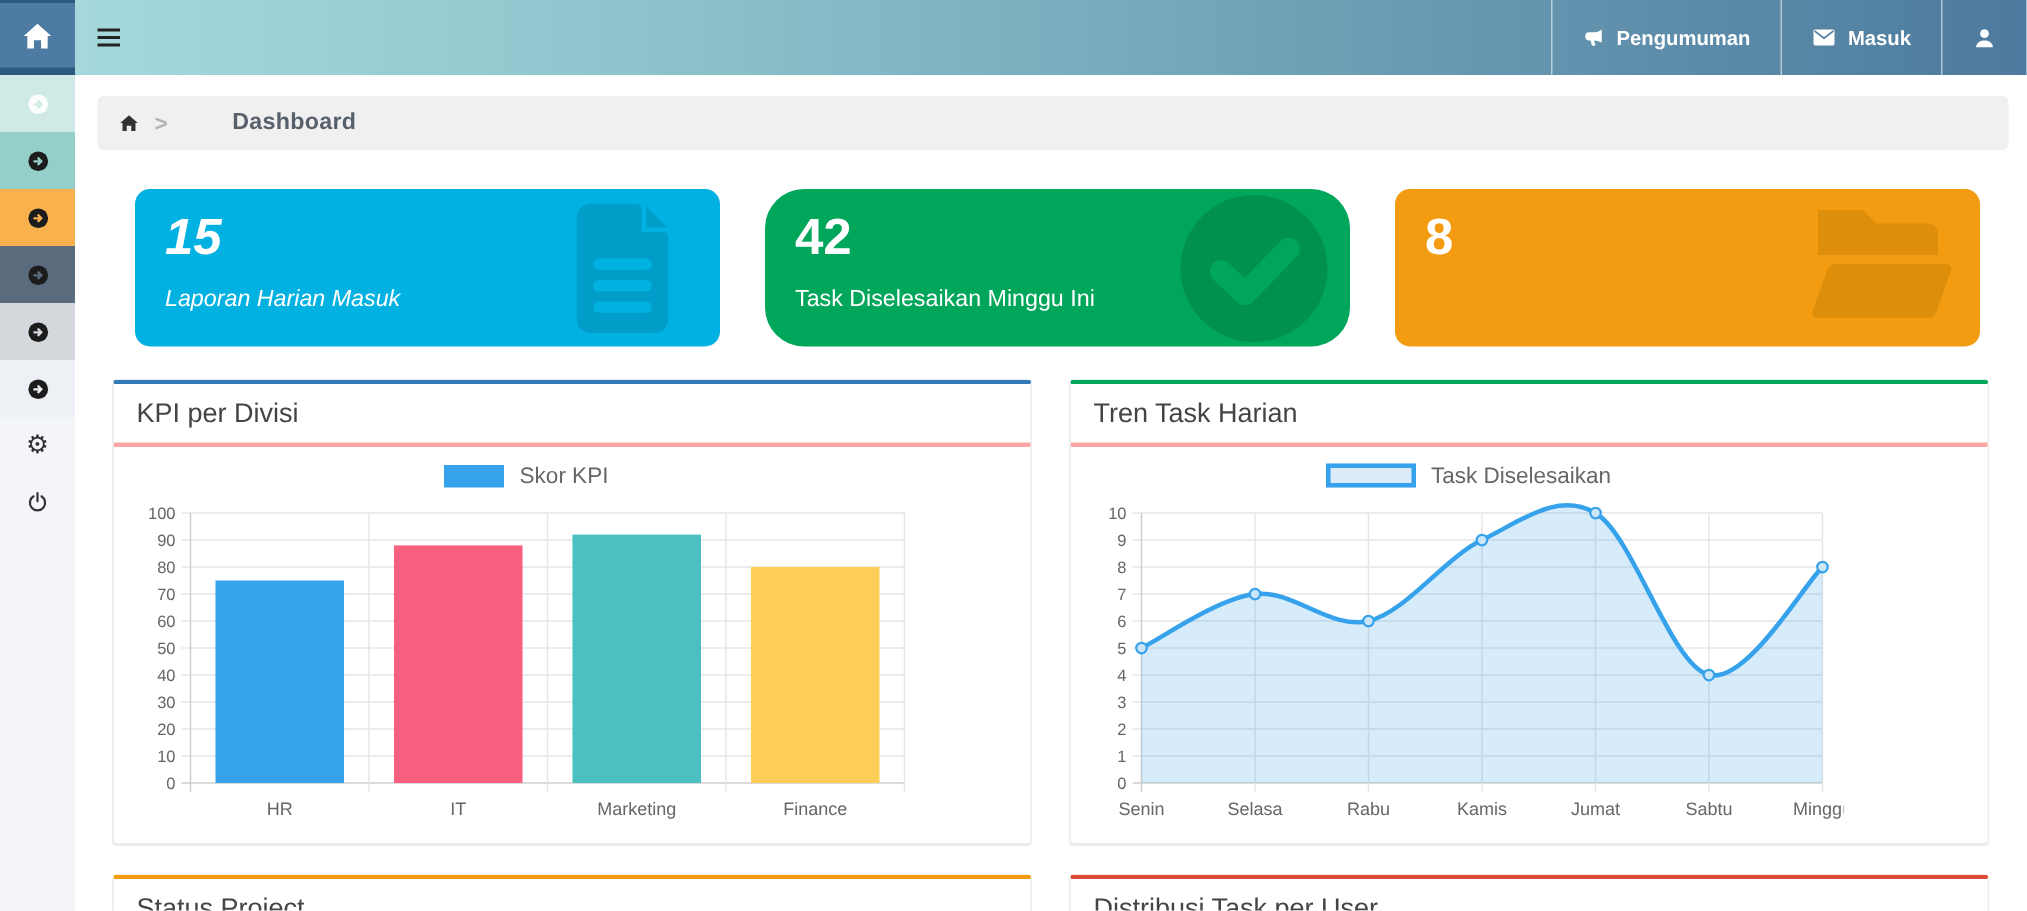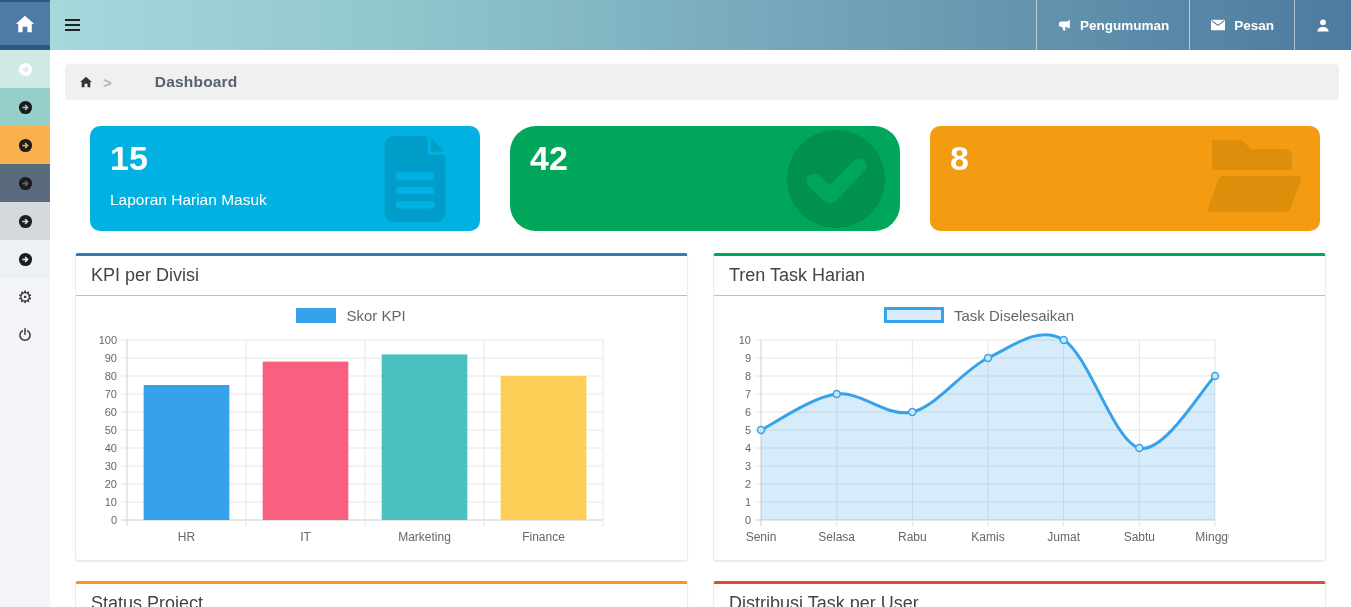--- a/index.html
+++ b/index.html
@@ -43,21 +43,21 @@
   .stat-card .num { font-size:34px; font-weight:bold; line-height:1.15; }
   .stat-card .lbl { font-size:15.5px; margin-top:13px; }
   .card-ic { position:absolute; top:50%; transform:translateY(-50%); }
   .card-ic.file { right:22px; }
   .card-ic.check { right:14px; }
   .card-ic.folder { right:10px; }
 
   .panels-row { display:flex; gap:25px; margin:22px 13px 0 10px; }
   .panel { flex:1; background:#fff; border:1px solid #ececec; border-top:3px solid #337ab7;
            border-radius:3px; box-shadow:0 1px 1px rgba(0,0,0,0.08); }
-  .panel-title { font-size:18px; color:#444; padding:9px 15px 9px 15px; border-bottom:1px solid #fca5a5; }
+  .panel-title { font-size:18px; color:#444; padding:9px 15px 9px 15px; border-bottom:3px solid #fca5a5; }
   .panel-body { padding:10px 15px 12px 15px; }
   .chart-box { }
   .legend { display:flex; justify-content:center; margin-bottom:8px; }
   .legend-item { display:flex; align-items:center; gap:10px; cursor:pointer; height:18px; }
   .legend-label { font-size:15px; color:#666; }
   .swatch-bar { width:40px; height:15px; display:inline-block; }
   .swatch-line { width:60px; height:16px; display:inline-block; border:3px solid #36a2eb; }
   svg { font-family:"Liberation Sans", sans-serif; display:block; }
 
   .bottom-row { display:flex; gap:25px; margin:20px 13px 0 10px; }
@@ -82,21 +82,21 @@
       <svg width="15" height="15" viewBox="0 0 24 24">
         <path d="M20.5 2.6 v14.2 c-2.4-1.6-5-2.4-8-2.5 l1.2 4.6 a0.9 0.9 0 0 1-0.87 1.1 h-2.1 a0.9 0.9 0 0 1-0.87-0.67 L8.6 14.3 H7.2 a4.3 4.3 0 0 1 0-8.6 h4.3 c3.2 0 6.3-0.9 9-3.1 z" fill="#fff"></path>
       </svg>
       <span>Pengumuman</span>
     </div>
     <div class="nav-btn">
       <svg width="16" height="14" viewBox="0 0 24 20">
         <rect x="1.5" y="2" width="21" height="16" rx="1.8" fill="#fff"></rect>
         <path d="M2.5 3.4 L12 10.6 L21.5 3.4" fill="none" stroke="#4d7a9e" stroke-width="1.7"></path>
       </svg>
-      <span>Pesan</span>
+      <span>Masuk</span>
     </div>
     <div class="nav-btn">
       <svg width="16" height="17" viewBox="0 0 24 24">
         <circle cx="12" cy="7.3" r="4.4" fill="#fff"></circle>
         <path d="M3.5 21 c0.6-5 4.3-6.8 8.5-6.8 s7.9 1.8 8.5 6.8 Z" fill="#fff"></path>
       </svg>
     </div>
   </div>
 </div>
 
@@ -154,35 +154,36 @@
     <span class="crumb-home">
       <svg width="14" height="14" viewBox="0 0 24 24">
         <path d="M12 3 L22 12 h-2.6 V21 h-4.8 v-6 h-5.2 v6 H4.6 V12 H2 Z" fill="#333"></path>
       </svg>
     </span>
     <span class="sep">&gt;</span>
     <span class="page">Dashboard</span>
   </div>
 
   <div class="cards-row">
-    <div class="stat-card" style="background: rgb(0, 177, 225); --card: #00b1e1; --ic: #009dc9;">
+    <div class="stat-card" style="background: rgb(0, 177, 225); font-style: italic; --card: #00b1e1; --ic: #009dc9;">
       <div class="num">15</div>
       <div class="lbl">Laporan Harian Masuk</div>
       <svg class="card-ic file" width="86" height="96" viewBox="0 0 24 26">
         <path d="M15 1 H6 a2.5 2.5 0 0 0 -2.5 2.5 v19 A2.5 2.5 0 0 0 6 25 h12 a2.5 2.5 0 0 0 2.5 -2.5 V6.8 Z" style="fill:var(--ic)"></path>
         <path d="M16 0.4 L21.4 5.8 H16 Z" style="fill:var(--ic);stroke:var(--card)" stroke-width="0.9"></path>
         <g style="stroke:var(--card)" stroke-width="2.1" stroke-linecap="round">
           <line x1="7.6" y1="12.2" x2="16.4" y2="12.2"></line>
           <line x1="7.6" y1="16.2" x2="16.4" y2="16.2"></line>
           <line x1="7.6" y1="20.2" x2="16.4" y2="20.2"></line>
         </g>
       </svg>
     </div>
     <div class="stat-card" style="background: rgb(0, 166, 90); border-radius: 26px; --card: #00a65a; --ic: #00914f;">
       <div class="num">42</div>
+      <div class="lbl">Task Diselesaikan Minggu Ini</div>
       <svg class="card-ic check" width="100" height="100" viewBox="0 0 100 100">
         <circle cx="50" cy="50" r="49" style="fill:var(--ic)"></circle>
         <path d="M28 52 L44 67 L73 37" fill="none" style="stroke:var(--card)" stroke-width="15" stroke-linecap="round" stroke-linejoin="round"></path>
       </svg>
     </div>
     <div class="stat-card" style="background: rgb(243, 156, 18); --card: #f39c12; --ic: #dd8e0b;">
       <div class="num">8</div>
       <svg class="card-ic folder" width="112" height="94" viewBox="0 0 112 94">
         <path d="M14 8 h30 l9 9 h34 a7 7 0 0 1 7 7 v14 H14 Z" style="fill:var(--ic)"></path>
         <path d="M26 42 h74 a5 5 0 0 1 4.7 6.6 l-10 28 a8 8 0 0 1 -7.5 5.4 H13 a5 5 0 0 1 -4.7 -6.6 l10 -28 a8 8 0 0 1 7.7 -5.4 z" style="fill:var(--ic);stroke:var(--card)" stroke-width="4"></path>

